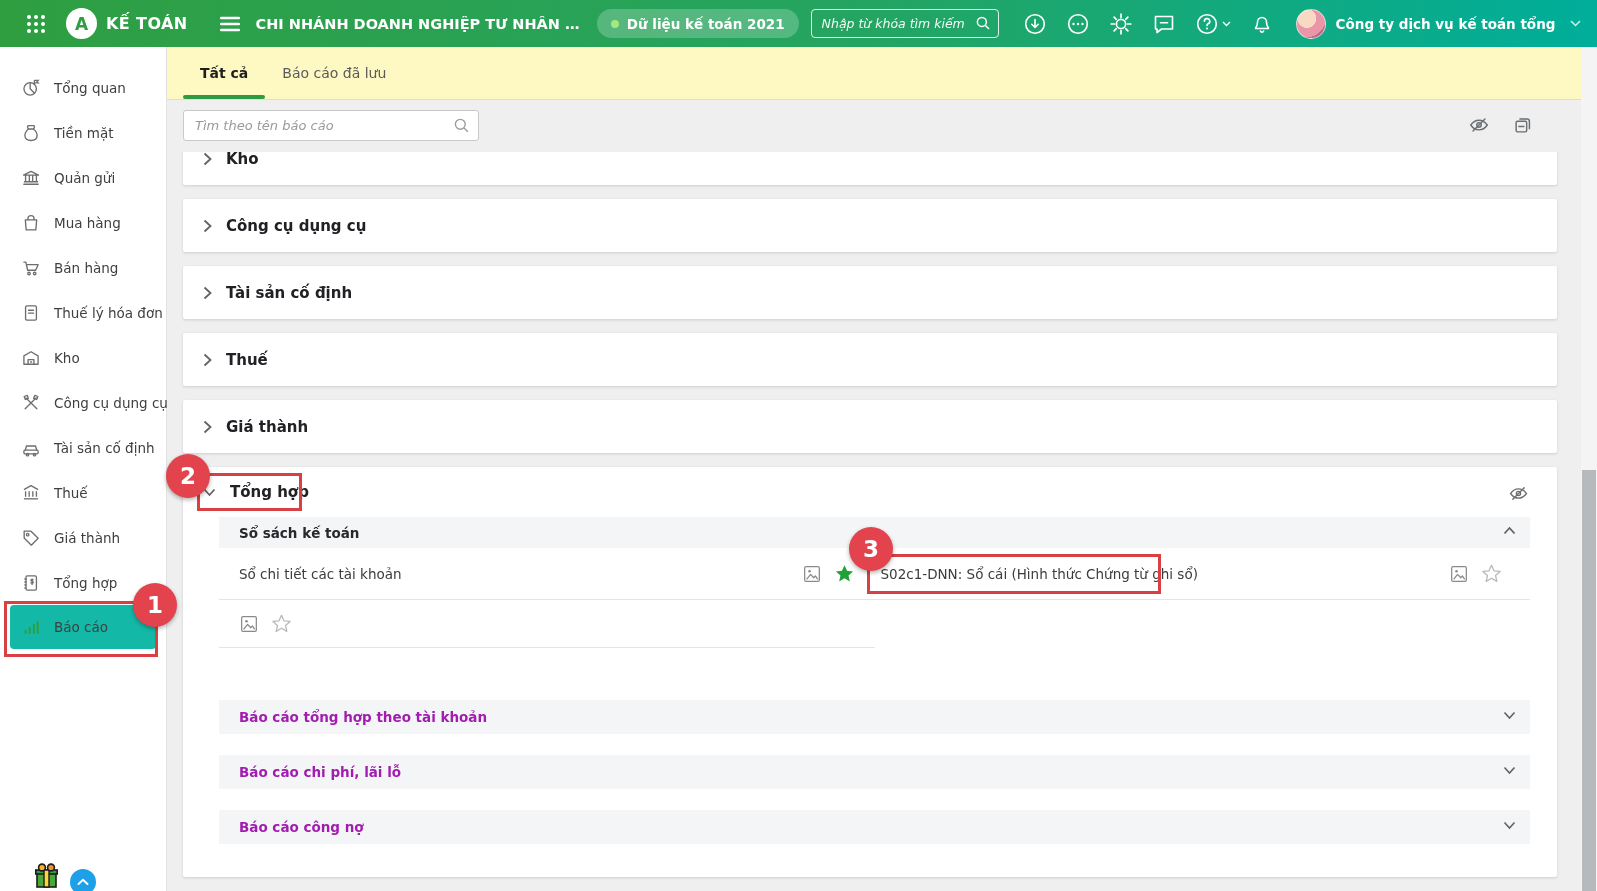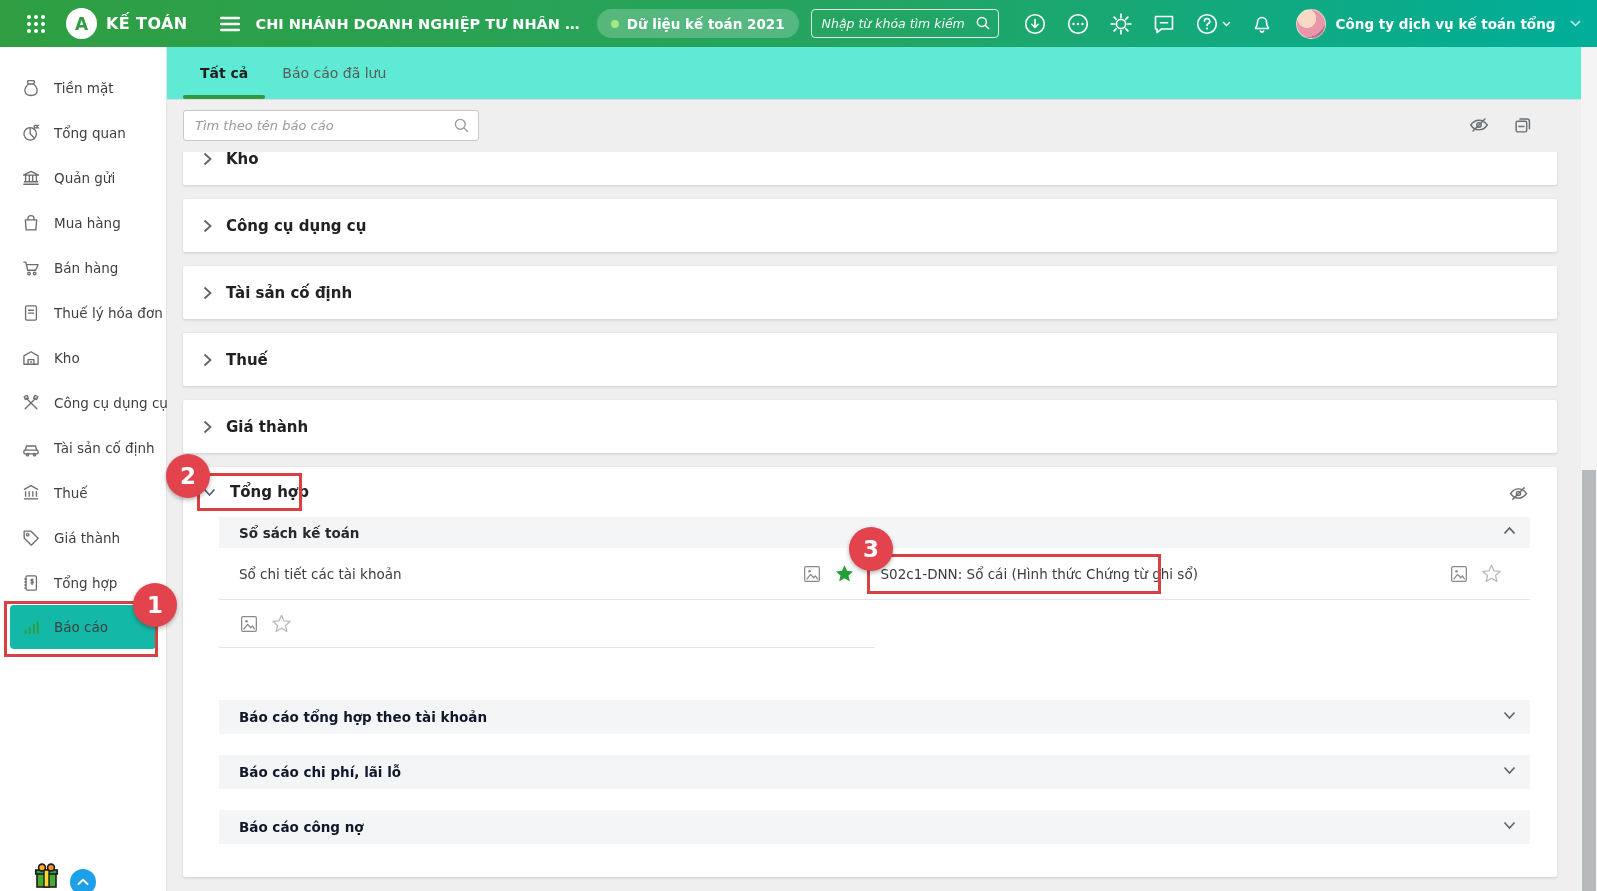--- a/index.html
+++ b/index.html
@@ -44,21 +44,21 @@
     font-size:13.5px; color:#3f3f3f; cursor:pointer; white-space:nowrap; }
   .side-item .sic { width:20px; height:20px; flex:0 0 auto; }
   .side-item.selected { height:44px; margin:0 10px; padding-left:11px; background:#14b8a6; border-radius:4px; }
   .side-bottom { position:absolute; left:0; bottom:0; width:100%; height:50px; }
   .gift { position:absolute; left:33px; bottom:2px; }
   .scroll-top-btn { position:absolute; left:70px; bottom:-4px; width:26px; height:26px; border-radius:50%;
     background:#1da0e8; display:flex; align-items:center; justify-content:center; cursor:pointer; }
 
   
   .main { position:absolute; left:167px; top:47px; width:1430px; height:844px; background:#efefef; }
-  .tabbar { height:53px; background:#5eead4; border-bottom:1px solid #dcdcdc; display:flex; align-items:flex-end;
+  .tabbar { height:53px; background:#fef9c3; border-bottom:1px solid #dcdcdc; display:flex; align-items:flex-end;
     padding-left:16px; position:relative; }
   .tab { padding:0 17px; height:100%; display:flex; align-items:center; font-size:14px; color:#5a5a5a;
     cursor:pointer; position:relative; }
   .tab.active { color:#1e1e1e; font-weight:bold; }
   .tab.active::after { content:""; position:absolute; left:0; right:0; bottom:0; height:4px; background:#2e9b43; border-radius:2px;}
   .toolbar { height:52px; position:relative; }
   .rpt-search { position:absolute; left:16px; top:10px; width:296px; height:31px; }
   .rpt-search input { width:100%; height:100%; border:1px solid #c9c9c9; border-radius:3px; background:#fff;
     font-style:italic; font-size:13px; color:#14532d; padding:0 34px 0 11px; font-family:inherit; outline:none;}
   .rpt-search input::placeholder { color:#9a9a9a; }
@@ -81,21 +81,21 @@
   .report-row { display:grid; grid-template-columns:1fr 1fr; }
   .cell { display:flex; align-items:center; border-bottom:1px solid #e4e4e4; padding:0 20px; }
   .cell.r1 { height:52px; }
   .cell.r2 { height:48px; }
   .cell .lbl { font-size:13.5px; color:#3c3c3c; flex:1; cursor:pointer; }
   .cell.rightcol { padding-left:6px; padding-right:28px; }
   .cell .actions { display:flex; align-items:center; gap:12px; }
   .cell.empty { border-bottom:none; }
   .groups { margin-top:52px; }
   .group-bar { background:#f4f5f7; height:34px; display:flex; align-items:center; padding:0 20px;
-    font-size:13.5px; font-weight:600; color:#0f172a; margin-bottom:21px; position:relative; cursor:pointer;}
+    font-size:13.5px; font-weight:600; color:#a21caf; margin-bottom:21px; position:relative; cursor:pointer;}
   .group-bar .chev-right { position:absolute; right:14px; top:11px; }
 
   
   .scroll-track { position:absolute; right:0; top:47px; width:16px; height:844px; background:#f4f4f4; }
   .scroll-thumb { position:absolute; right:1px; top:423px; width:14px; height:421px; background:#b7babd; cursor:pointer;}
 
   
   .ann-box { position:absolute; border:3px solid #d84043; pointer-events:none; }
   .ann-badge { position:absolute; width:44px; height:44px; border-radius:50%; background:#e2434d;
     color:#fff; font-size:23px; font-weight:bold; display:flex; align-items:center; justify-content:center;
@@ -209,36 +209,36 @@
     <span class="acct-chev">
       <svg width="11" height="7" viewBox="0 0 11 7" fill="none" stroke="#e8fff9" stroke-width="1.5">
         <path d="M1 1l4.5 4.5L10 1"></path>
       </svg>
     </span>
   </div>
 
   <div class="sidebar">
     <div class="side-item">
       <span class="sic">
-        <svg width="20" height="20" viewBox="0 0 24 24" fill="none" stroke="#6e6e6e" stroke-width="1.6" stroke-linejoin="round">
-          <path d="M9.3 7.2C7.8 6 7.4 4.2 8.4 3.2h7.2c1 1 .6 2.8-.9 4"></path>
-          <path d="M9.3 7.2h5.4c3 2 4.6 5 4.6 7.9 0 3.6-2.6 5.9-7.3 5.9s-7.3-2.3-7.3-5.9c0-2.9 1.6-5.9 4.6-7.9z"></path>
-        </svg>
-      </span>
-      <span>Tiền mặt</span>
-    </div>
-    <div class="side-item">
-      <span class="sic">
         <svg width="20" height="20" viewBox="0 0 24 24" fill="none" stroke="#6e6e6e" stroke-width="1.6">
           <circle cx="11" cy="13" r="7.5"></circle>
             <path d="M11 5.5V13l5.2 5.2"></path>
             <path d="M16 2.8v5.4M16 2.8h4.6l-1.4 1.5 1.4 1.5H16"></path>
         </svg>
       </span>
       <span>Tổng quan</span>
+    </div>
+    <div class="side-item">
+      <span class="sic">
+        <svg width="20" height="20" viewBox="0 0 24 24" fill="none" stroke="#6e6e6e" stroke-width="1.6" stroke-linejoin="round">
+          <path d="M9.3 7.2C7.8 6 7.4 4.2 8.4 3.2h7.2c1 1 .6 2.8-.9 4"></path>
+          <path d="M9.3 7.2h5.4c3 2 4.6 5 4.6 7.9 0 3.6-2.6 5.9-7.3 5.9s-7.3-2.3-7.3-5.9c0-2.9 1.6-5.9 4.6-7.9z"></path>
+        </svg>
+      </span>
+      <span>Tiền mặt</span>
     </div>
     <div class="side-item">
       <span class="sic">
         <svg width="20" height="20" viewBox="0 0 24 24" fill="none" stroke="#6e6e6e" stroke-width="1.6" stroke-linejoin="round">
           <path d="M3 8.5L12 4l9 4.5H3z"></path>
             <path d="M5.5 8.5v8M10 8.5v8M14 8.5v8M18.5 8.5v8"></path>
             <path d="M3.5 16.5h17M2.8 19.5h18.4"></path>
         </svg>
       </span>
       <span>Quản gửi</span>

